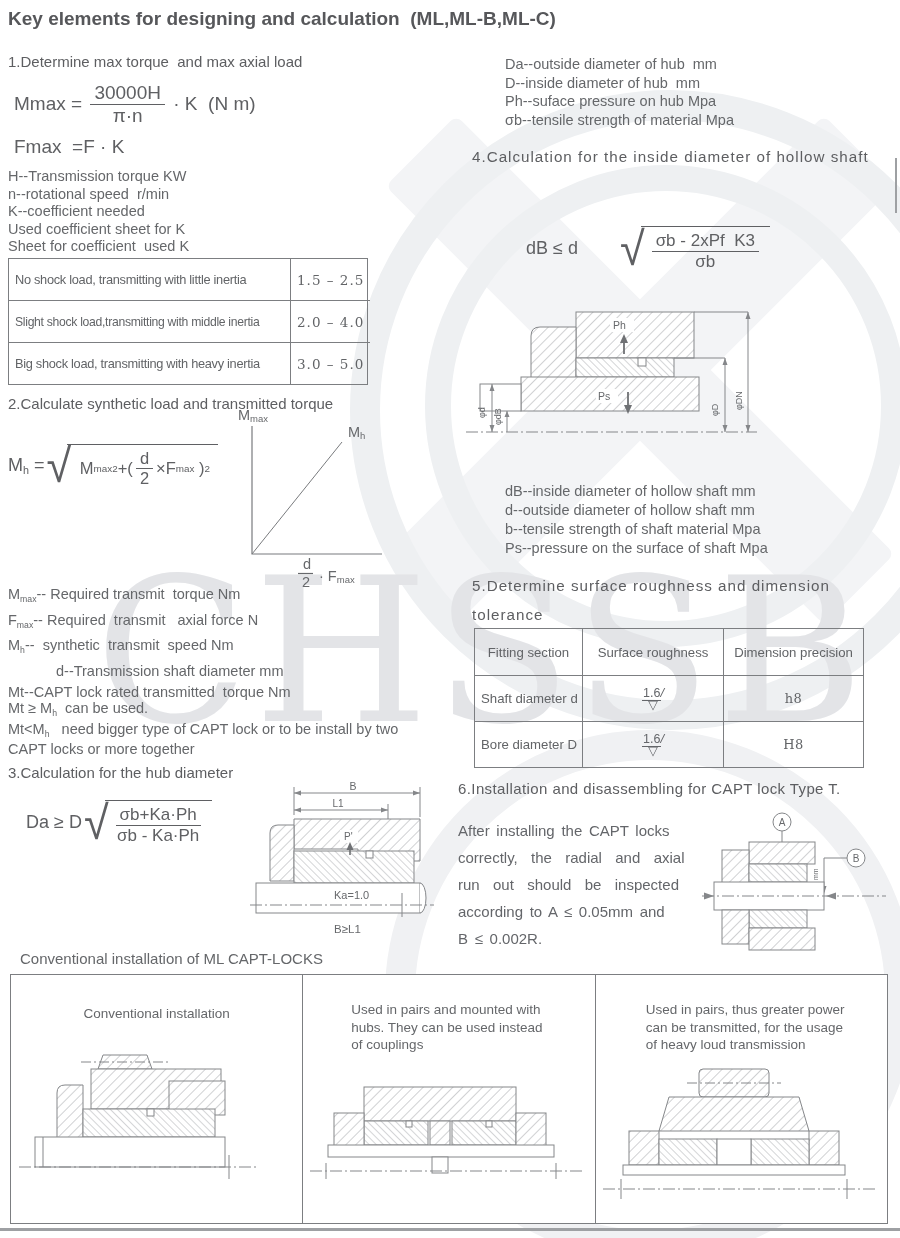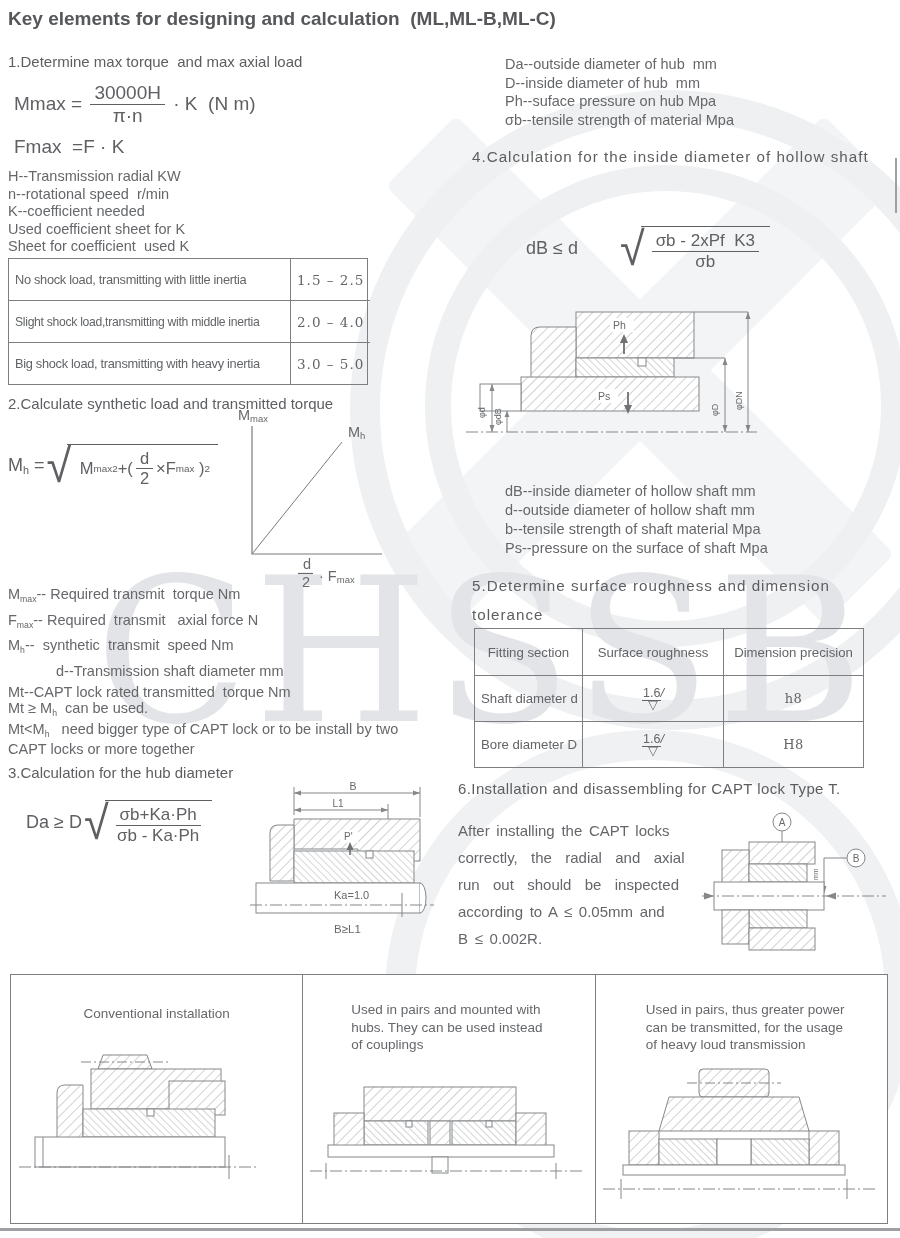--- a/index.html
+++ b/index.html
@@ -68,21 +68,21 @@
   </div>
 
   <div class="content">
 
     <div class="abs title" style="left:8px;top:8px;">Key elements for designing and calculation  (ML,ML-B,ML-C)</div>
 
     <div class="abs h-sec" style="left:8px;top:53px;">1.Determine max torque  and max axial load</div>
     <div class="abs formula" style="left:14px;top:82px;font-size:19px;" data-formula="s1.f1"><span>Mmax = </span><span class="f-frac"><span>30000H</span><span>π·n</span></span><span> · K  (N m)</span></div>
     <div class="abs formula" style="left:14px;top:136px;font-size:19px;">Fmax  =F · K</div>
     <div class="abs" style="left:8px;top:168px;">
-      <div class="body-line" style="line-height:17.5px;">H--Transmission radial KW</div>
+      <div class="body-line" style="line-height:17.5px;">H--Transmission torque KW</div>
       <div class="body-line" style="line-height:17.5px;">n--rotational speed  r/min</div>
       <div class="body-line" style="line-height:17.5px;">K--coefficient needed</div>
       <div class="body-line" style="line-height:17.5px;">Used coefficient sheet for K</div>
     </div>
     <div class="abs body-line" style="left:8px;top:238px;">Sheet for coefficient  used K</div>
 
     <div class="t1">
       <div class="c r0">No shock load, transmitting with little inertia</div>
       <div class="c r0 val">1.5 – 2.5</div>
       <div class="c" style="font-size:12.2px;">Slight shock load,transmitting with middle inertia</div>
@@ -297,20 +297,21 @@
       <rect x="53" y="58" width="58" height="18" fill="url(#p6b)" stroke="#85878a"></rect>
       <rect x="18" y="76" width="110" height="28" fill="#fff" stroke="#85878a"></rect>
       <rect x="53" y="104" width="58" height="18" fill="url(#p6b)" stroke="#85878a"></rect>
       <rect x="26" y="104" width="27" height="34" fill="url(#p6a)" stroke="#85878a"></rect>
       <rect x="53" y="122" width="66" height="22" fill="url(#p6a)" stroke="#85878a"></rect>
       <line x1="6" y1="90" x2="190" y2="90" stroke="#85878a" stroke-dasharray="12 3 2 3"></line>
       <polygon points="18,90 8,86.5 8,93.5" fill="#85878a"></polygon>
       <polygon points="130,90 140,86.5 140,93.5" fill="#85878a"></polygon>
     </svg>
 
+    <div class="abs body-line" style="left:20px;top:950px;font-size:15px;">Conventional installation of ML CAPT-LOCKS</div>
 
     <div class="bbox">
 
       <div class="panel bdr">
         <div class="pcap" style="padding:30px 0 0 0;text-align:center;">Conventional installation</div>
         <svg style="position:absolute;left:8px;top:72px;" width="270" height="165" viewBox="0 0 270 165">
           <defs>
             <pattern id="g1a" width="7" height="7" patternUnits="userSpaceOnUse" patternTransform="rotate(45)">
                 <rect width="7" height="7" fill="#fff"></rect>
                 <line x1="0" y1="0" x2="0" y2="7" stroke="#aaacaf" stroke-width="1.1"></line>

